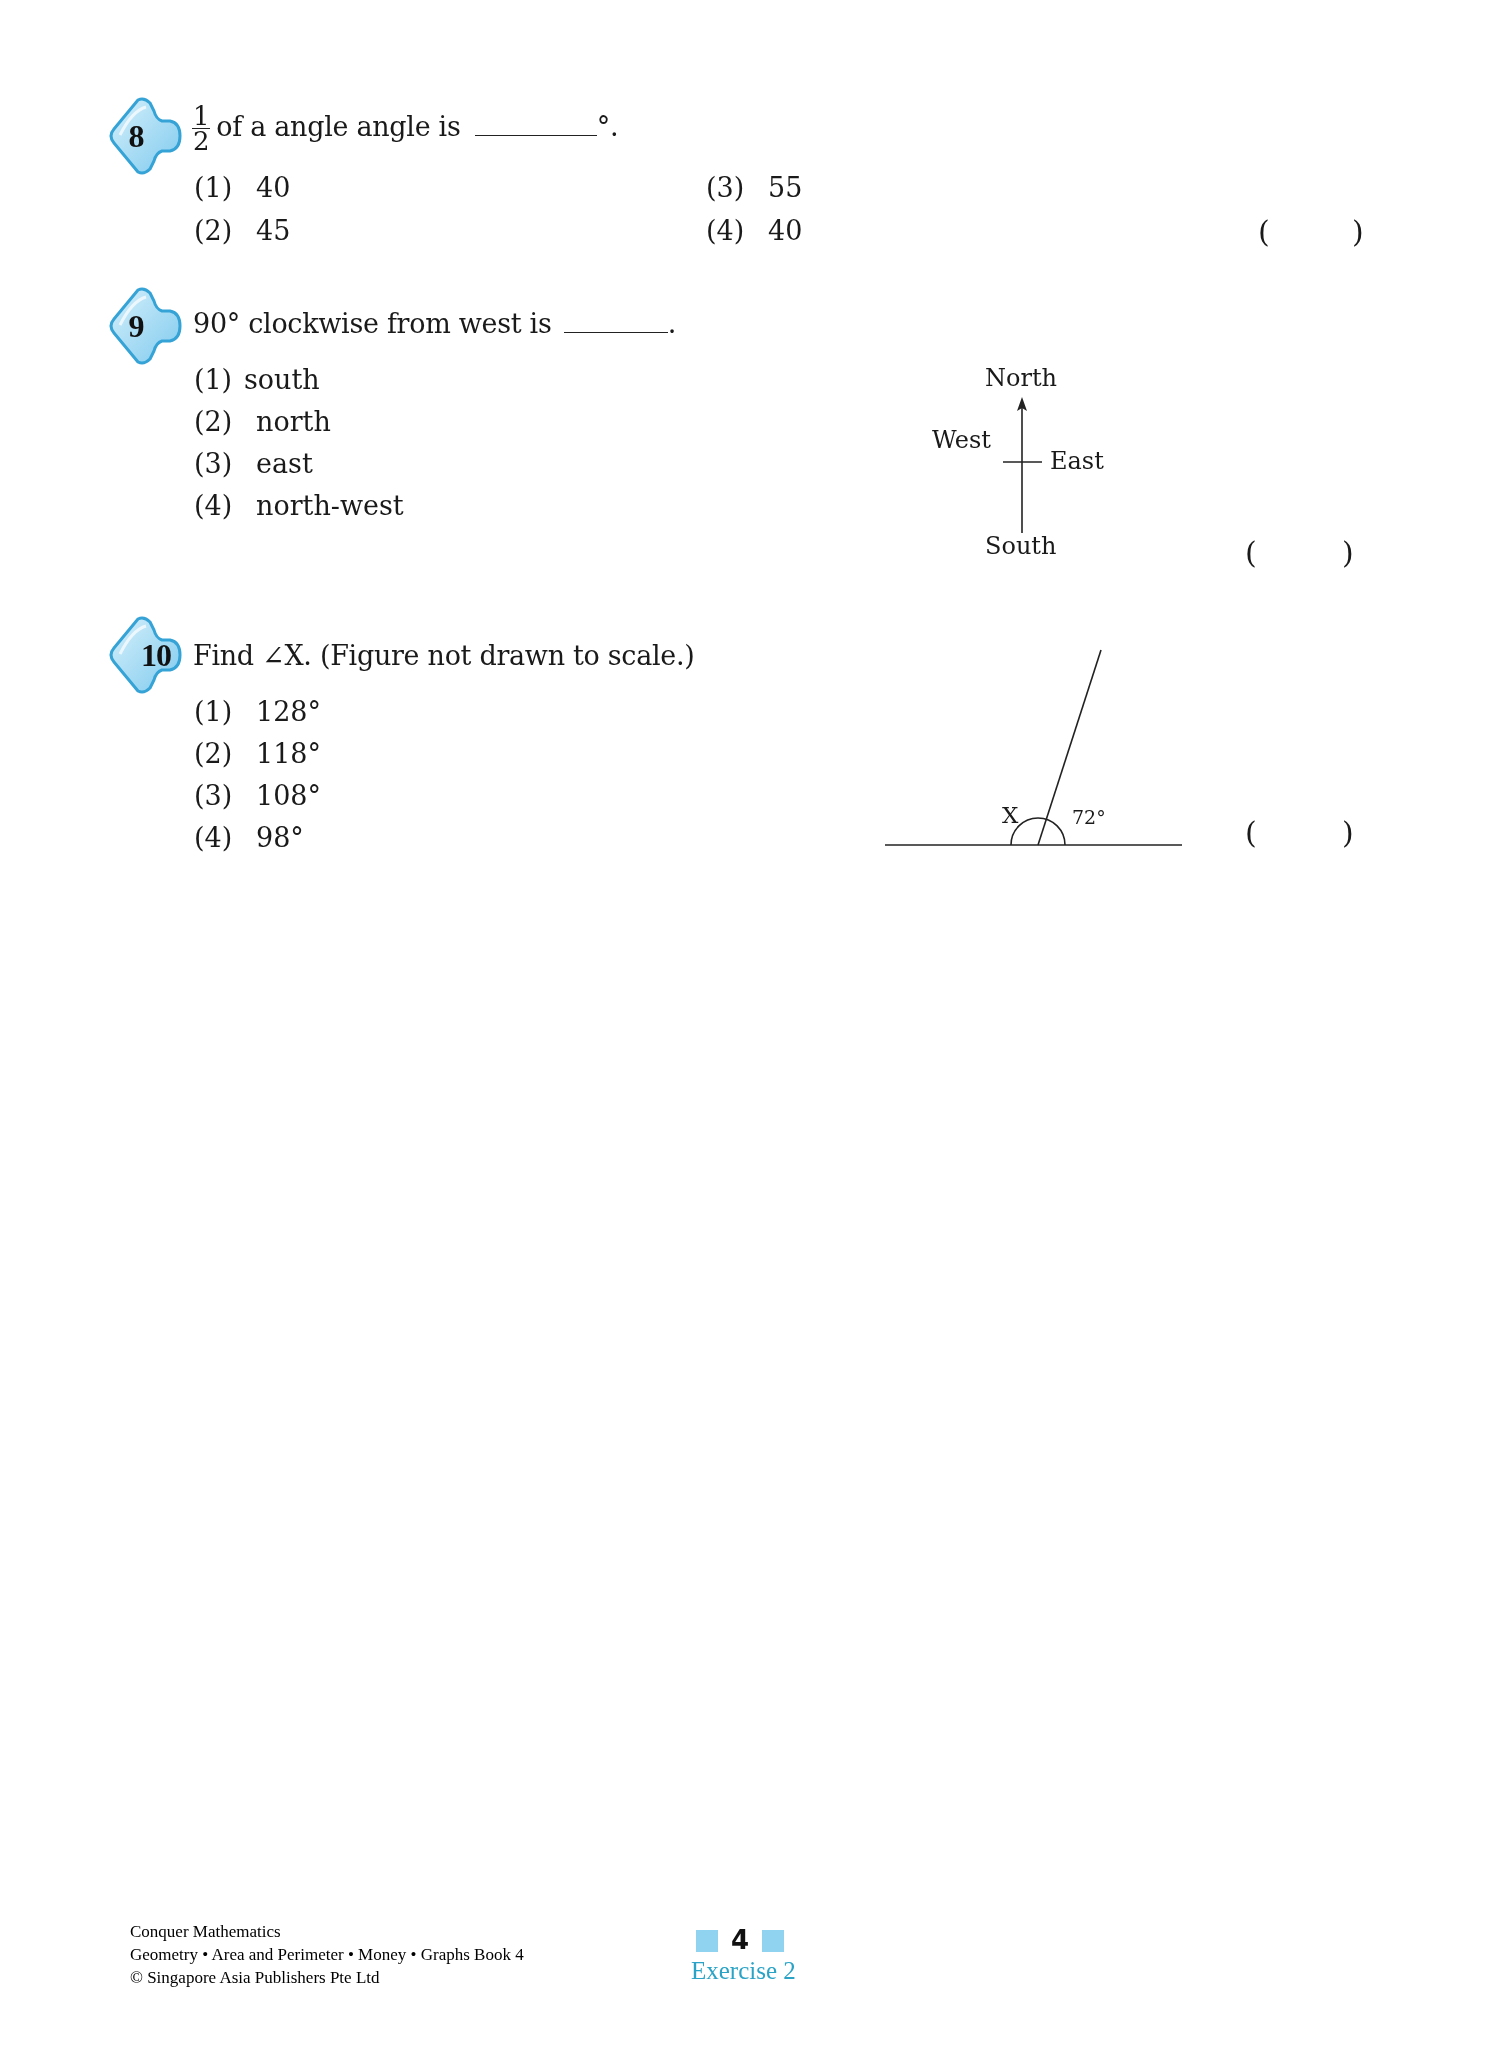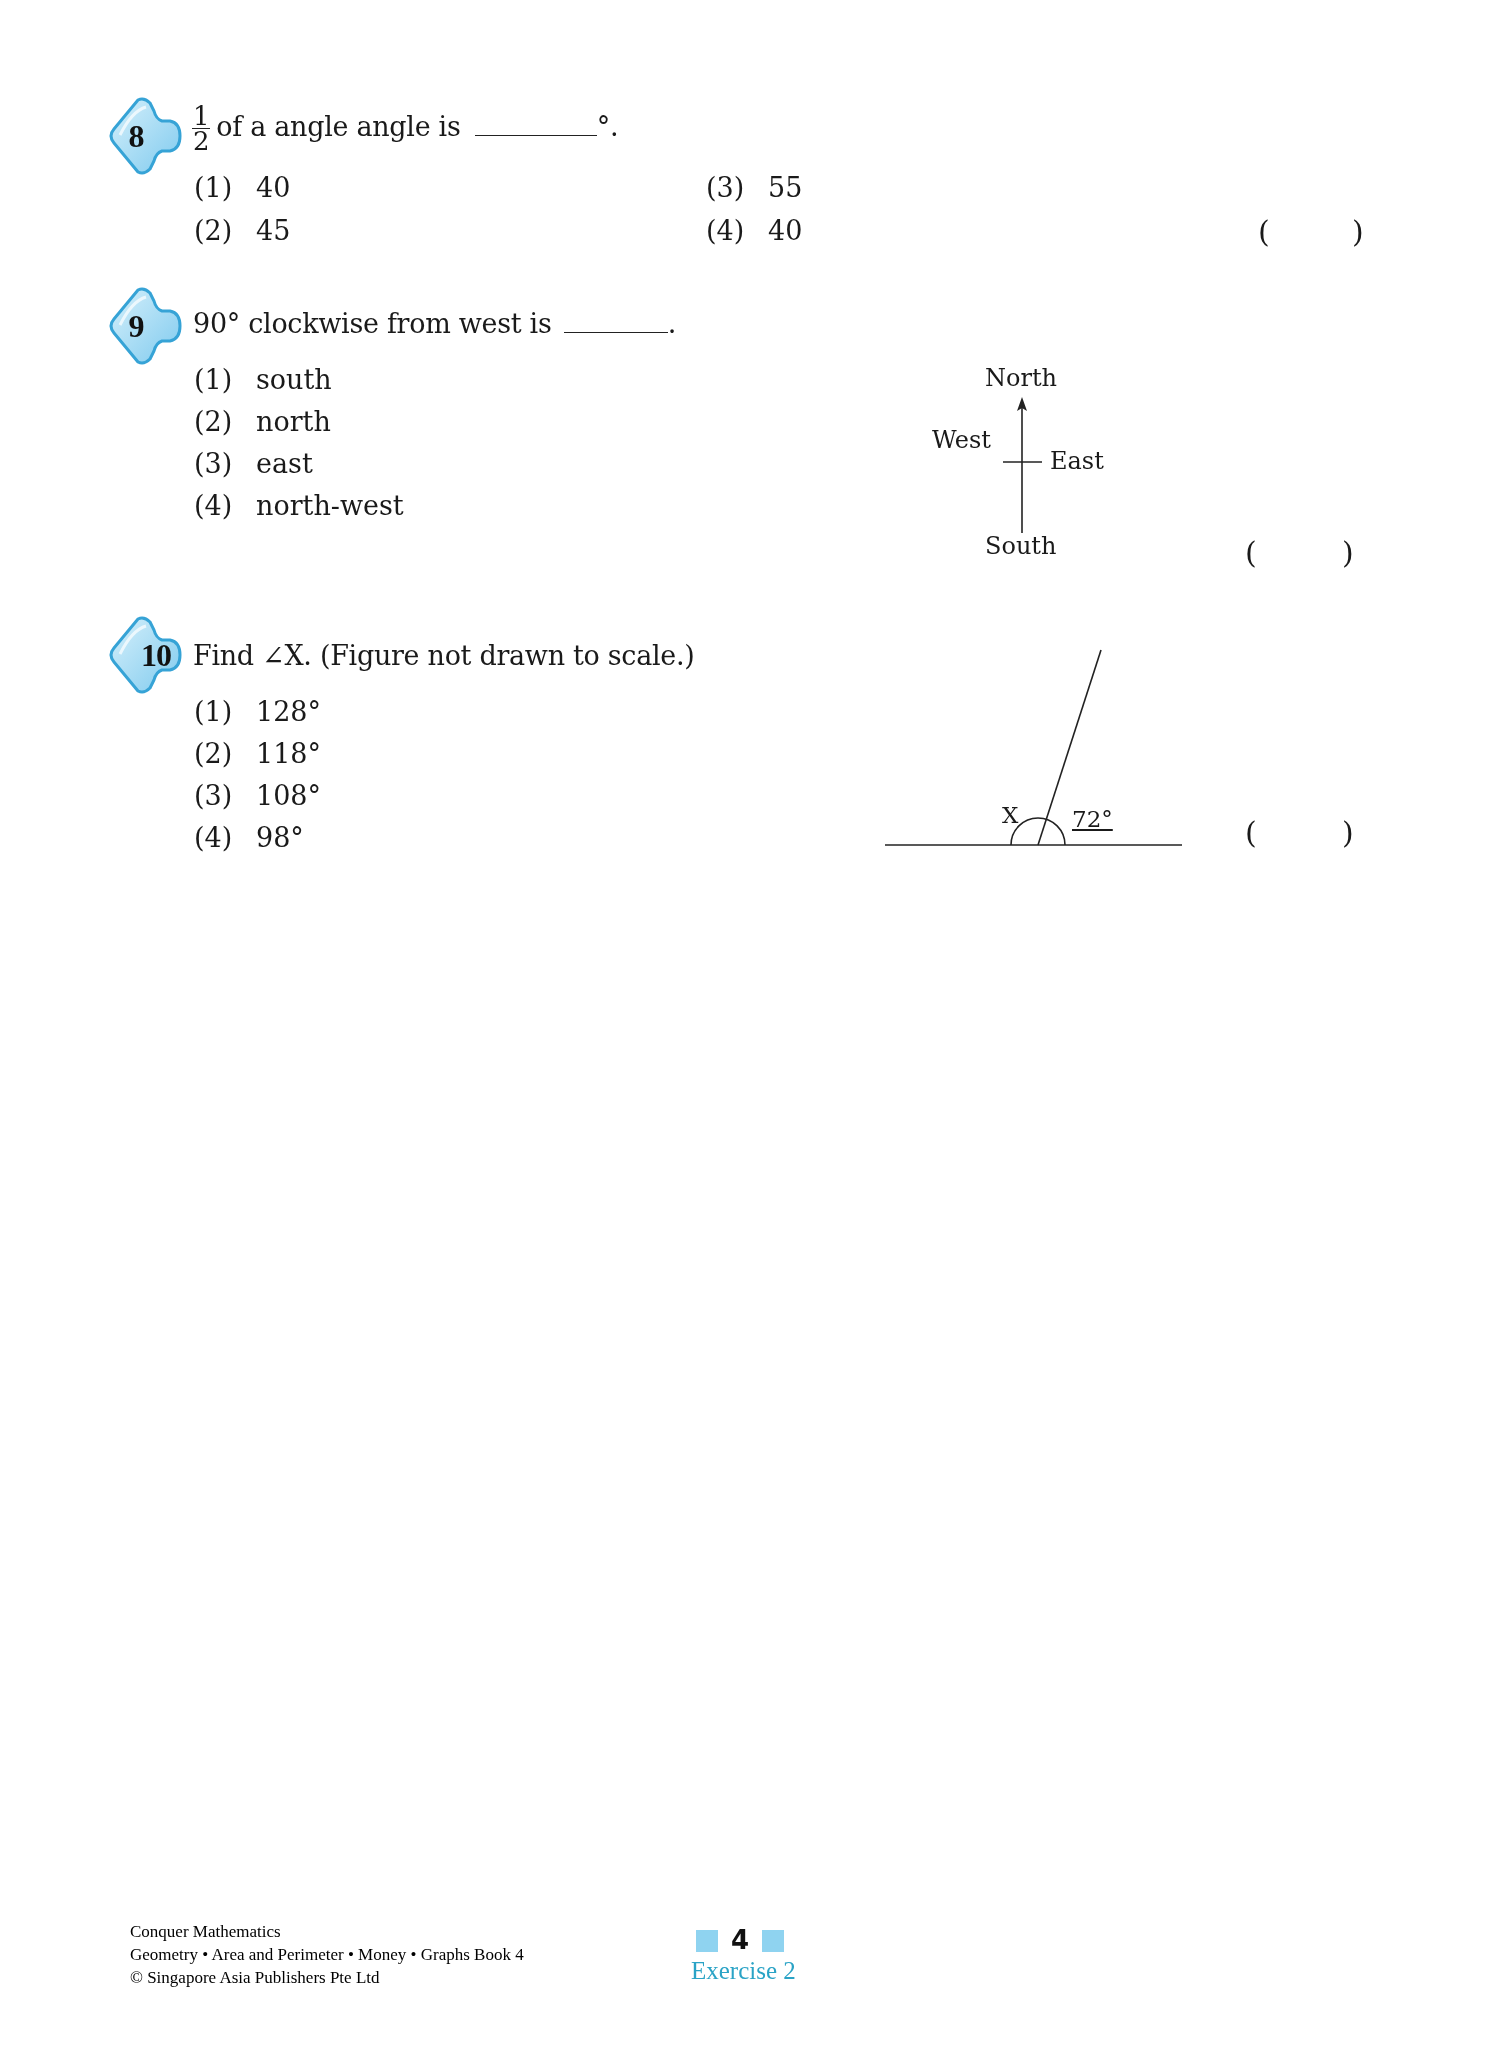--- a/index.html
+++ b/index.html
@@ -82,21 +82,21 @@
       <path d="M12 38 Q24 14 38 10" fill="none" stroke="#ffffff" stroke-width="3" opacity="0.7"></path>
     </svg>
     <div class="bnum">9</div>
   </div>
 
   <div class="abs q-text" style="left:193px; top:308px;">
     <span>90° clockwise from west is</span>
     <span class="blank" style="width:104px; margin-left:4px;"></span><span>.</span>
   </div>
 
-  <div class="abs opt" style="left:194px; top:364px;">
+  <div class="abs opt" style="left:182px; top:364px;text-align:center;">
     <span class="num">(1)</span><span>south</span>
   </div>
   <div class="abs opt" style="left:194px; top:406px;">
     <span class="num">(2)</span><span>north</span>
   </div>
   <div class="abs opt" style="left:194px; top:448px;">
     <span class="num">(3)</span><span>east</span>
   </div>
   <div class="abs opt" style="left:194px; top:490px;">
     <span class="num">(4)</span><span>north-west</span>
@@ -152,21 +152,21 @@
     <span class="num">(4)</span><span>98°</span>
   </div>
 
   <div>
     <svg class="abs" style="left:880px; top:640px;" width="310" height="215" viewBox="0 0 310 215">
       <line x1="5" y1="205" x2="302" y2="205" stroke="#222" stroke-width="1.6"></line>
       <line x1="158" y1="205" x2="221" y2="10" stroke="#222" stroke-width="1.6"></line>
       <path d="M131 205 A27 27 0 0 1 185 205" fill="none" stroke="#222" stroke-width="1.6"></path>
     </svg>
     <span class="abs fig-label" style="left:1002px; top:802px; font-size:23px;">X</span>
-    <span class="abs fig-label" style="left:1072px; top:806px; font-size:23px;text-decoration:underline;">72°</span>
+    <span class="abs fig-label" style="left:1072px; top:806px; font-size:19px;">72°</span>
   </div>
 
   <div>
     <span class="abs bracket" style="left:1245px; top:815px;">(</span>
     <span class="abs bracket" style="left:1342px; top:815px;">)</span>
   </div>
 </div>
 
 <div>
   <div class="abs footer-text" style="left:130px; top:1920px;">Conquer Mathematics</div>

